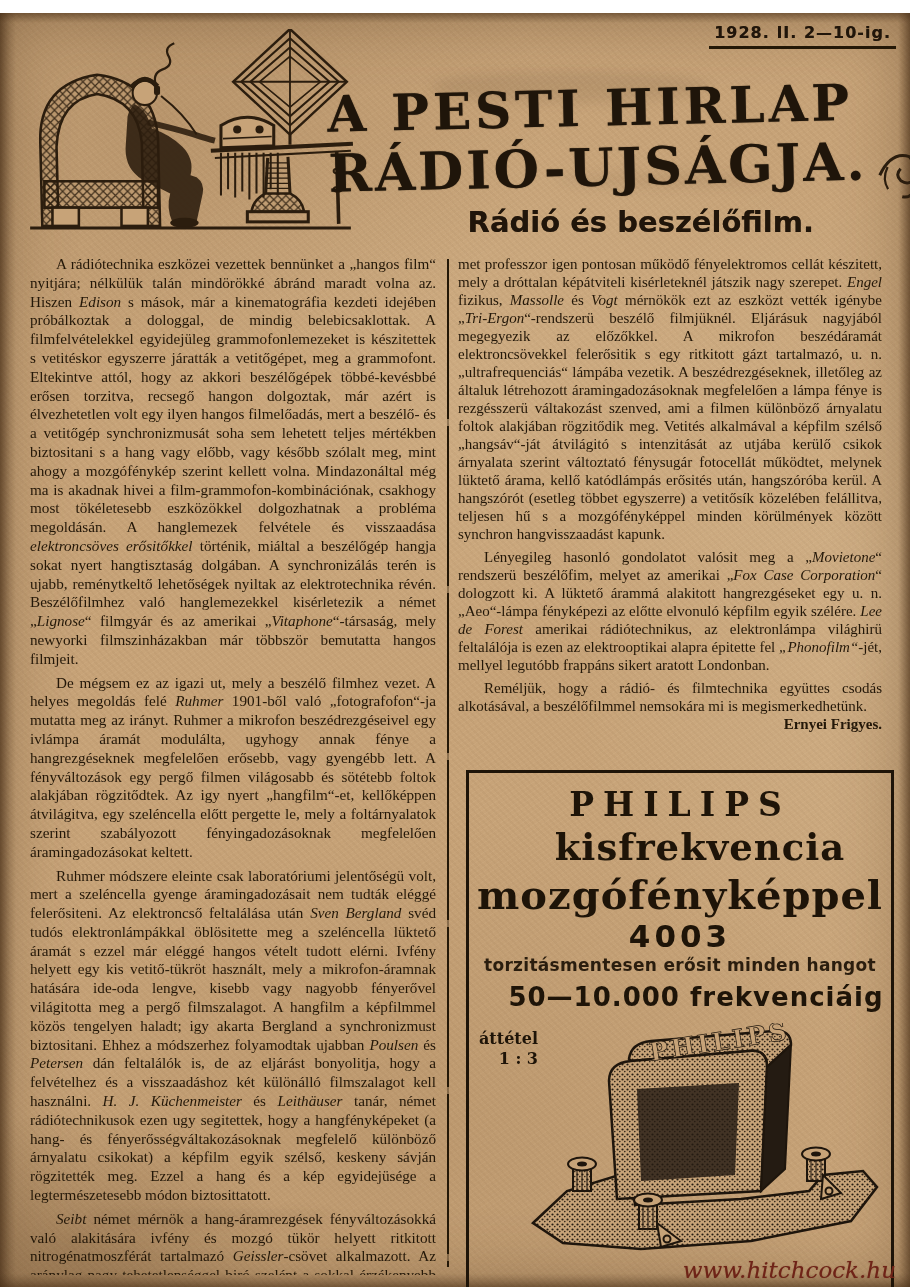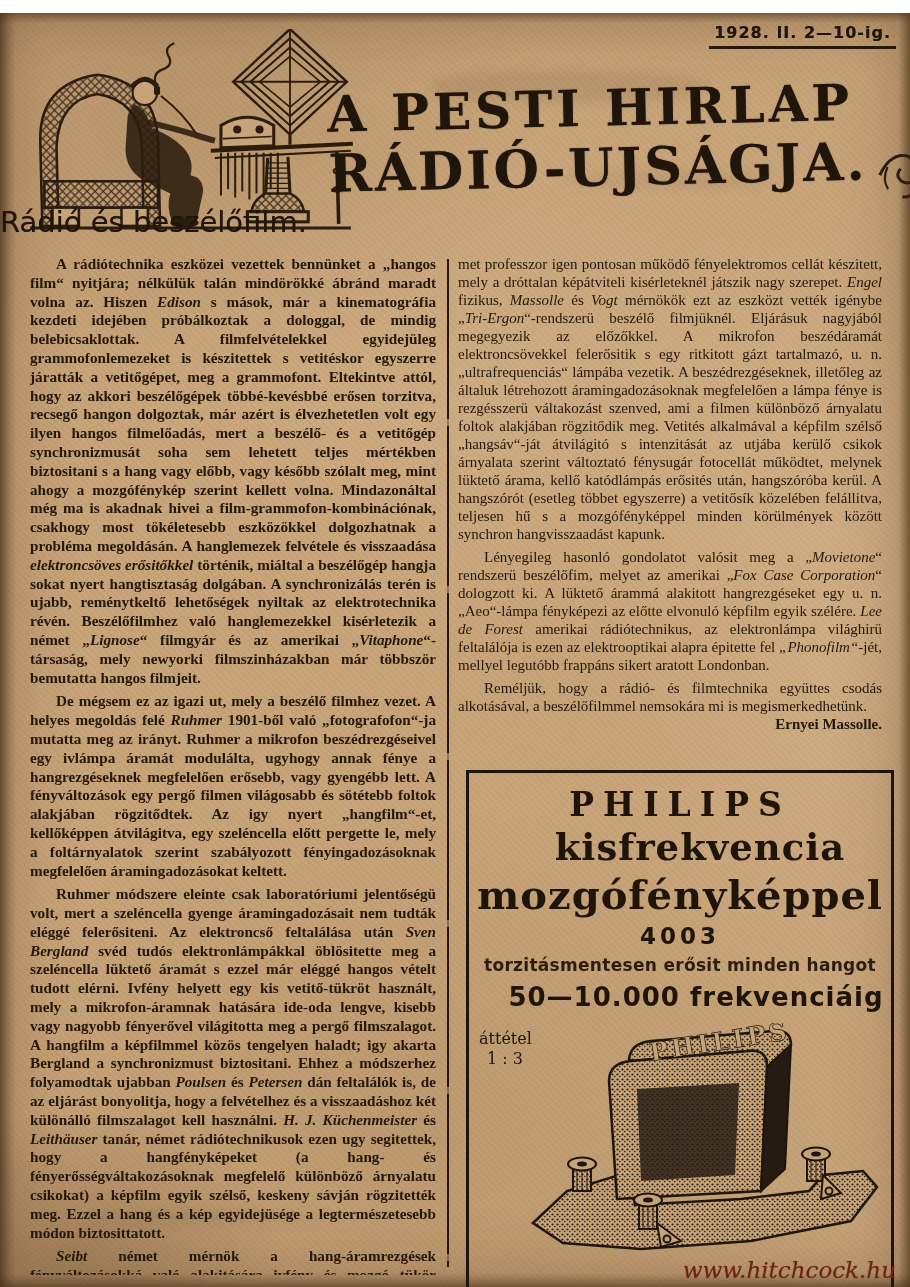--- a/index.html
+++ b/index.html
@@ -40,49 +40,49 @@
   .mast-title{
     position:absolute;left:328px;top:66px;transform:rotate(-1.3deg);
     font-family:"DejaVu Serif",serif;font-weight:700;color:#1f150a;white-space:nowrap;
     text-shadow:0 0 1px rgba(31,21,10,.7);
   }
   .mt1{font-size:50px;line-height:58px;letter-spacing:4px;}
   .mt2-row{display:flex;align-items:flex-start;}
   .mt2{font-size:52px;line-height:60px;letter-spacing:3px;}
   .flourish{margin-left:6px;margin-top:14px;}
   .headline{
-    position:absolute;left:0;top:192px;width:814px;margin:0;text-align:left;
-    font-family:"DejaVu Sans",sans-serif;font-weight:400;font-size:29px;color:#20150a;
+    position:absolute;left:0;top:192px;width:814px;margin:0;text-align:right;
+    font-family:"DejaVu Sans",sans-serif;font-weight:700;font-size:29px;color:#20150a;
     text-shadow:0 0 .6px rgba(32,21,10,.65);
   }
   .col{position:absolute;text-align:justify;overflow-wrap:break-word;hyphens:auto;}
   .col p{margin:0 0 5px 0;text-indent:26px;}
   .col p.cont{text-indent:0;}
-  .col-left{left:30px;top:242px;width:406px;height:1020px;font-size:15.2px;line-height:18.8px;overflow:hidden;font-weight:bold;}
+  .col-left{left:30px;top:242px;width:406px;height:1020px;font-size:15.2px;line-height:18.8px;overflow:hidden;}
   .col-right{left:458px;top:242px;width:424px;max-height:514px;font-size:15px;line-height:18px;overflow:hidden;}
   .it{font-style:italic;}
   .sig{float:right;font-weight:700;}
   .divider{
     position:absolute;left:447px;top:246px;width:2px;height:1008px;
     background:repeating-linear-gradient(180deg,#241807 0 160px, rgba(36,24,7,.35) 160px 167px);
   }
   .ad{
     position:absolute;left:466px;top:757px;width:428px;height:608px;
     border:3.5px solid #1e1408;box-sizing:border-box;text-align:center;
     font-family:"DejaVu Serif",serif;color:#1e1408;
   }
   .ad-brand{margin-top:12px;font-weight:700;font-size:33px;letter-spacing:9px;}
   .ad-l2{font-weight:700;font-size:37px;line-height:46px;letter-spacing:1px;padding-left:40px;}
   .ad-l3{font-weight:700;font-size:40px;line-height:50px;letter-spacing:1px;}
-  .ad-model{font-family:"DejaVu Sans",sans-serif;font-weight:700;font-size:23px;line-height:32px;letter-spacing:4px;}
+  .ad-model{font-family:"DejaVu Sans",sans-serif;font-weight:700;font-size:31px;line-height:32px;letter-spacing:4px;}
   .ad-slogan{font-family:"DejaVu Sans",sans-serif;font-weight:700;font-size:17px;line-height:27px;letter-spacing:.3px;color:#2a1d0e;}
   .ad-range{font-family:"DejaVu Sans",sans-serif;font-weight:700;font-size:26px;line-height:36px;letter-spacing:1px;padding-left:32px;}
   .ad-ratio{
-    position:absolute;left:10px;top:256px;text-align:left;
-    font-weight:400;font-size:16px;line-height:20px;
+    position:absolute;left:10px;top:256px;text-align:right;
+    font-weight:700;font-size:16px;line-height:20px;
   }
   .ad-ratio-val{padding-left:8px;}
   .ad-illo{position:absolute;left:42px;top:250px;}
   .watermark{
     position:absolute;right:14px;bottom:4px;
     font-family:"DejaVu Serif",serif;font-style:italic;font-weight:400;
     font-size:23px;color:#6f2317;text-shadow:0 0 1px rgba(90,28,18,.5);
   }
   svg .ink{stroke:#2b1d0e;fill:none;}
 </style>
@@ -172,21 +172,21 @@
   <div class="col col-left">
     <p><span>A rádiótechnika eszközei vezettek bennünket a „hangos film“ nyitjára; nélkülük talán mindörökké ábránd maradt volna az. Hiszen </span><span class="it">Edison</span><span> s mások, már a kinematográfia kezdeti idejében próbálkoztak a dologgal, de mindig belebicsaklottak. A filmfelvételekkel egyidejüleg grammofonlemezeket is készitettek s vetitéskor egyszerre járatták a vetitőgépet, meg a grammofont. Eltekintve attól, hogy az akkori beszélőgépek többé-kevésbbé erősen torzitva, recsegő hangon dolgoztak, már azért is élvezhetetlen volt egy ilyen hangos filmelőadás, mert a beszélő- és a vetitőgép synchronizmusát soha sem lehetett teljes mértékben biztositani s a hang vagy előbb, vagy később szólalt meg, mint ahogy a mozgófénykép szerint kellett volna. Mindazonáltal még ma is akadnak hivei a film-grammofon-kombinációnak, csakhogy most tökéletesebb eszközökkel dolgozhatnak a probléma megoldásán. A hanglemezek felvétele és visszaadása </span><span class="it">elektroncsöves erősitőkkel</span><span> történik, miáltal a beszélőgép hangja sokat nyert hangtisztaság dolgában. A synchronizálás terén is ujabb, reménytkeltő lehetőségek nyiltak az elektrotechnika révén. Beszélőfilmhez való hanglemezekkel kisérletezik a német „</span><span class="it">Lignose</span><span>“ filmgyár és az amerikai „</span><span class="it">Vitaphone</span><span>“-társaság, mely newyorki filmszinházakban már többször bemutatta hangos filmjeit.</span></p>
     <p><span>De mégsem ez az igazi ut, mely a beszélő filmhez vezet. A helyes megoldás felé </span><span class="it">Ruhmer</span><span> 1901-ből való „fotografofon“-ja mutatta meg az irányt. Ruhmer a mikrofon beszédrezgéseivel egy ivlámpa áramát modulálta, ugyhogy annak fénye a hangrezgéseknek megfelelően erősebb, vagy gyengébb lett. A fényváltozások egy pergő filmen világosabb és sötétebb foltok alakjában rögzitődtek. Az igy nyert „hangfilm“-et, kellőképpen átvilágitva, egy szeléncella előtt pergette le, mely a foltárnyalatok szerint szabályozott fényingadozásoknak megfelelően áramingadozásokat keltett.</span></p>
     <p><span>Ruhmer módszere eleinte csak laboratóriumi jelentőségü volt, mert a szeléncella gyenge áramingadozásait nem tudták eléggé felerősiteni. Az elektroncső feltalálása után </span><span class="it">Sven Bergland</span><span> svéd tudós elektronlámpákkal öblösitette meg a szeléncella lüktető áramát s ezzel már eléggé hangos vételt tudott elérni. Ivfény helyett egy kis vetitő-tükröt használt, mely a mikrofon-áramnak hatására ide-oda lengve, kisebb vagy nagyobb fényerővel világitotta meg a pergő filmszalagot. A hangfilm a képfilmmel közös tengelyen haladt; igy akarta Bergland a synchronizmust biztositani. Ehhez a módszerhez folyamodtak ujabban </span><span class="it">Poulsen</span><span> és </span><span class="it">Petersen</span><span> dán feltalálók is, de az eljárást bonyolitja, hogy a felvételhez és a visszaadáshoz két különálló filmszalagot kell használni. </span><span class="it">H. J. Küchenmeister</span><span> és </span><span class="it">Leithäuser</span><span> tanár, német rádiótechnikusok ezen ugy segitettek, hogy a hangfényképeket (a hang- és fényerősségváltakozásoknak megfelelő különböző árnyalatu csikokat) a képfilm egyik szélső, keskeny sávján rögzitették meg. Ezzel a hang és a kép egyidejüsége a legtermészetesebb módon biztosittatott.</span></p>
     <p><span class="it">Seibt</span><span> német mérnök a hang-áramrezgések fényváltozásokká való alakitására ivfény és mozgó tükör helyett ritkitott nitrogénatmoszférát tartalmazó </span><span class="it">Geissler</span><span>-csövet alkalmazott. Az aránylag nagy tehetetlenséggel biró szelént a sokkal érzékenyebb fotoelektromos cellák váltották fel. A felvétel és a visszaadás ezzel jelentékenyen tökéletesbedett. </span></p>
   </div>
 
   <div class="col col-right">
     <p class="cont"><span>met professzor igen pontosan működő fényelektromos cellát készitett, mely a dróttalan képátviteli kisérleteknél játszik nagy szerepet. </span><span class="it">Engel</span><span> fizikus, </span><span class="it">Massolle</span><span> és </span><span class="it">Vogt</span><span> mérnökök ezt az eszközt vették igénybe „</span><span class="it">Tri-Ergon</span><span>“-rendszerü beszélő filmjüknél. Eljárásuk nagyjából megegyezik az előzőkkel. A mikrofon beszédáramát elektroncsövekkel felerősitik s egy ritkitott gázt tartalmazó, u. n. „ultrafrequenciás“ lámpába vezetik. A beszédrezgéseknek, illetőleg az általuk létrehozott áramingadozásoknak megfelelően a lámpa fénye is rezgésszerü váltakozást szenved, ami a filmen különböző árnyalatu foltok alakjában rögzitődik meg. Vetités alkalmával a képfilm szélső „hangsáv“-ját átvilágitó s intenzitását az utjába kerülő csikok árnyalata szerint változtató fénysugár fotocellát működtet, melynek lüktető árama, kellő katódlámpás erősités után, hangszóróba kerül. A hangszórót (esetleg többet egyszerre) a vetitősík közelében felállitva, teljesen hű s a mozgófényképpel minden körülmények között synchron hangvisszaadást kapunk.</span></p>
     <p><span>Lényegileg hasonló gondolatot valósit meg a „</span><span class="it">Movietone</span><span>“ rendszerü beszélőfim, melyet az amerikai „</span><span class="it">Fox Case Corporation</span><span>“ dologzott ki. A lüktető árammá alakitott hangrezgéseket egy u. n. „Aeo“-lámpa fényképezi az előtte elvonuló képfilm egyik szélére. </span><span class="it">Lee de Forest</span><span> amerikai rádiótechnikus, az elektronlámpa világhirü feltalálója is ezen az elektrooptikai alapra épitette fel </span><span class="it">„Phonofilm“</span><span>-jét, mellyel legutóbb frappáns sikert aratott Londonban.</span></p>
-    <p><span>Reméljük, hogy a rádió- és filmtechnika együttes csodás alkotásával, a beszélőfilmmel nemsokára mi is megismerkedhetünk. </span><span class="sig">Ernyei Massolle.</span></p>
+    <p><span>Reméljük, hogy a rádió- és filmtechnika együttes csodás alkotásával, a beszélőfilmmel nemsokára mi is megismerkedhetünk. </span><span class="sig">Ernyei Frigyes.</span></p>
   </div>
 
   <div class="ad">
     <div class="ad-brand">PHILIPS</div>
     <div class="ad-l2">kisfrekvencia</div>
     <div class="ad-l3">mozgófényképpel</div>
     <div class="ad-model">4003</div>
     <div class="ad-slogan">torzitásmentesen erősit minden hangot</div>
     <div class="ad-range">50—10.000 frekvenciáig</div>
     <div class="ad-ratio">

